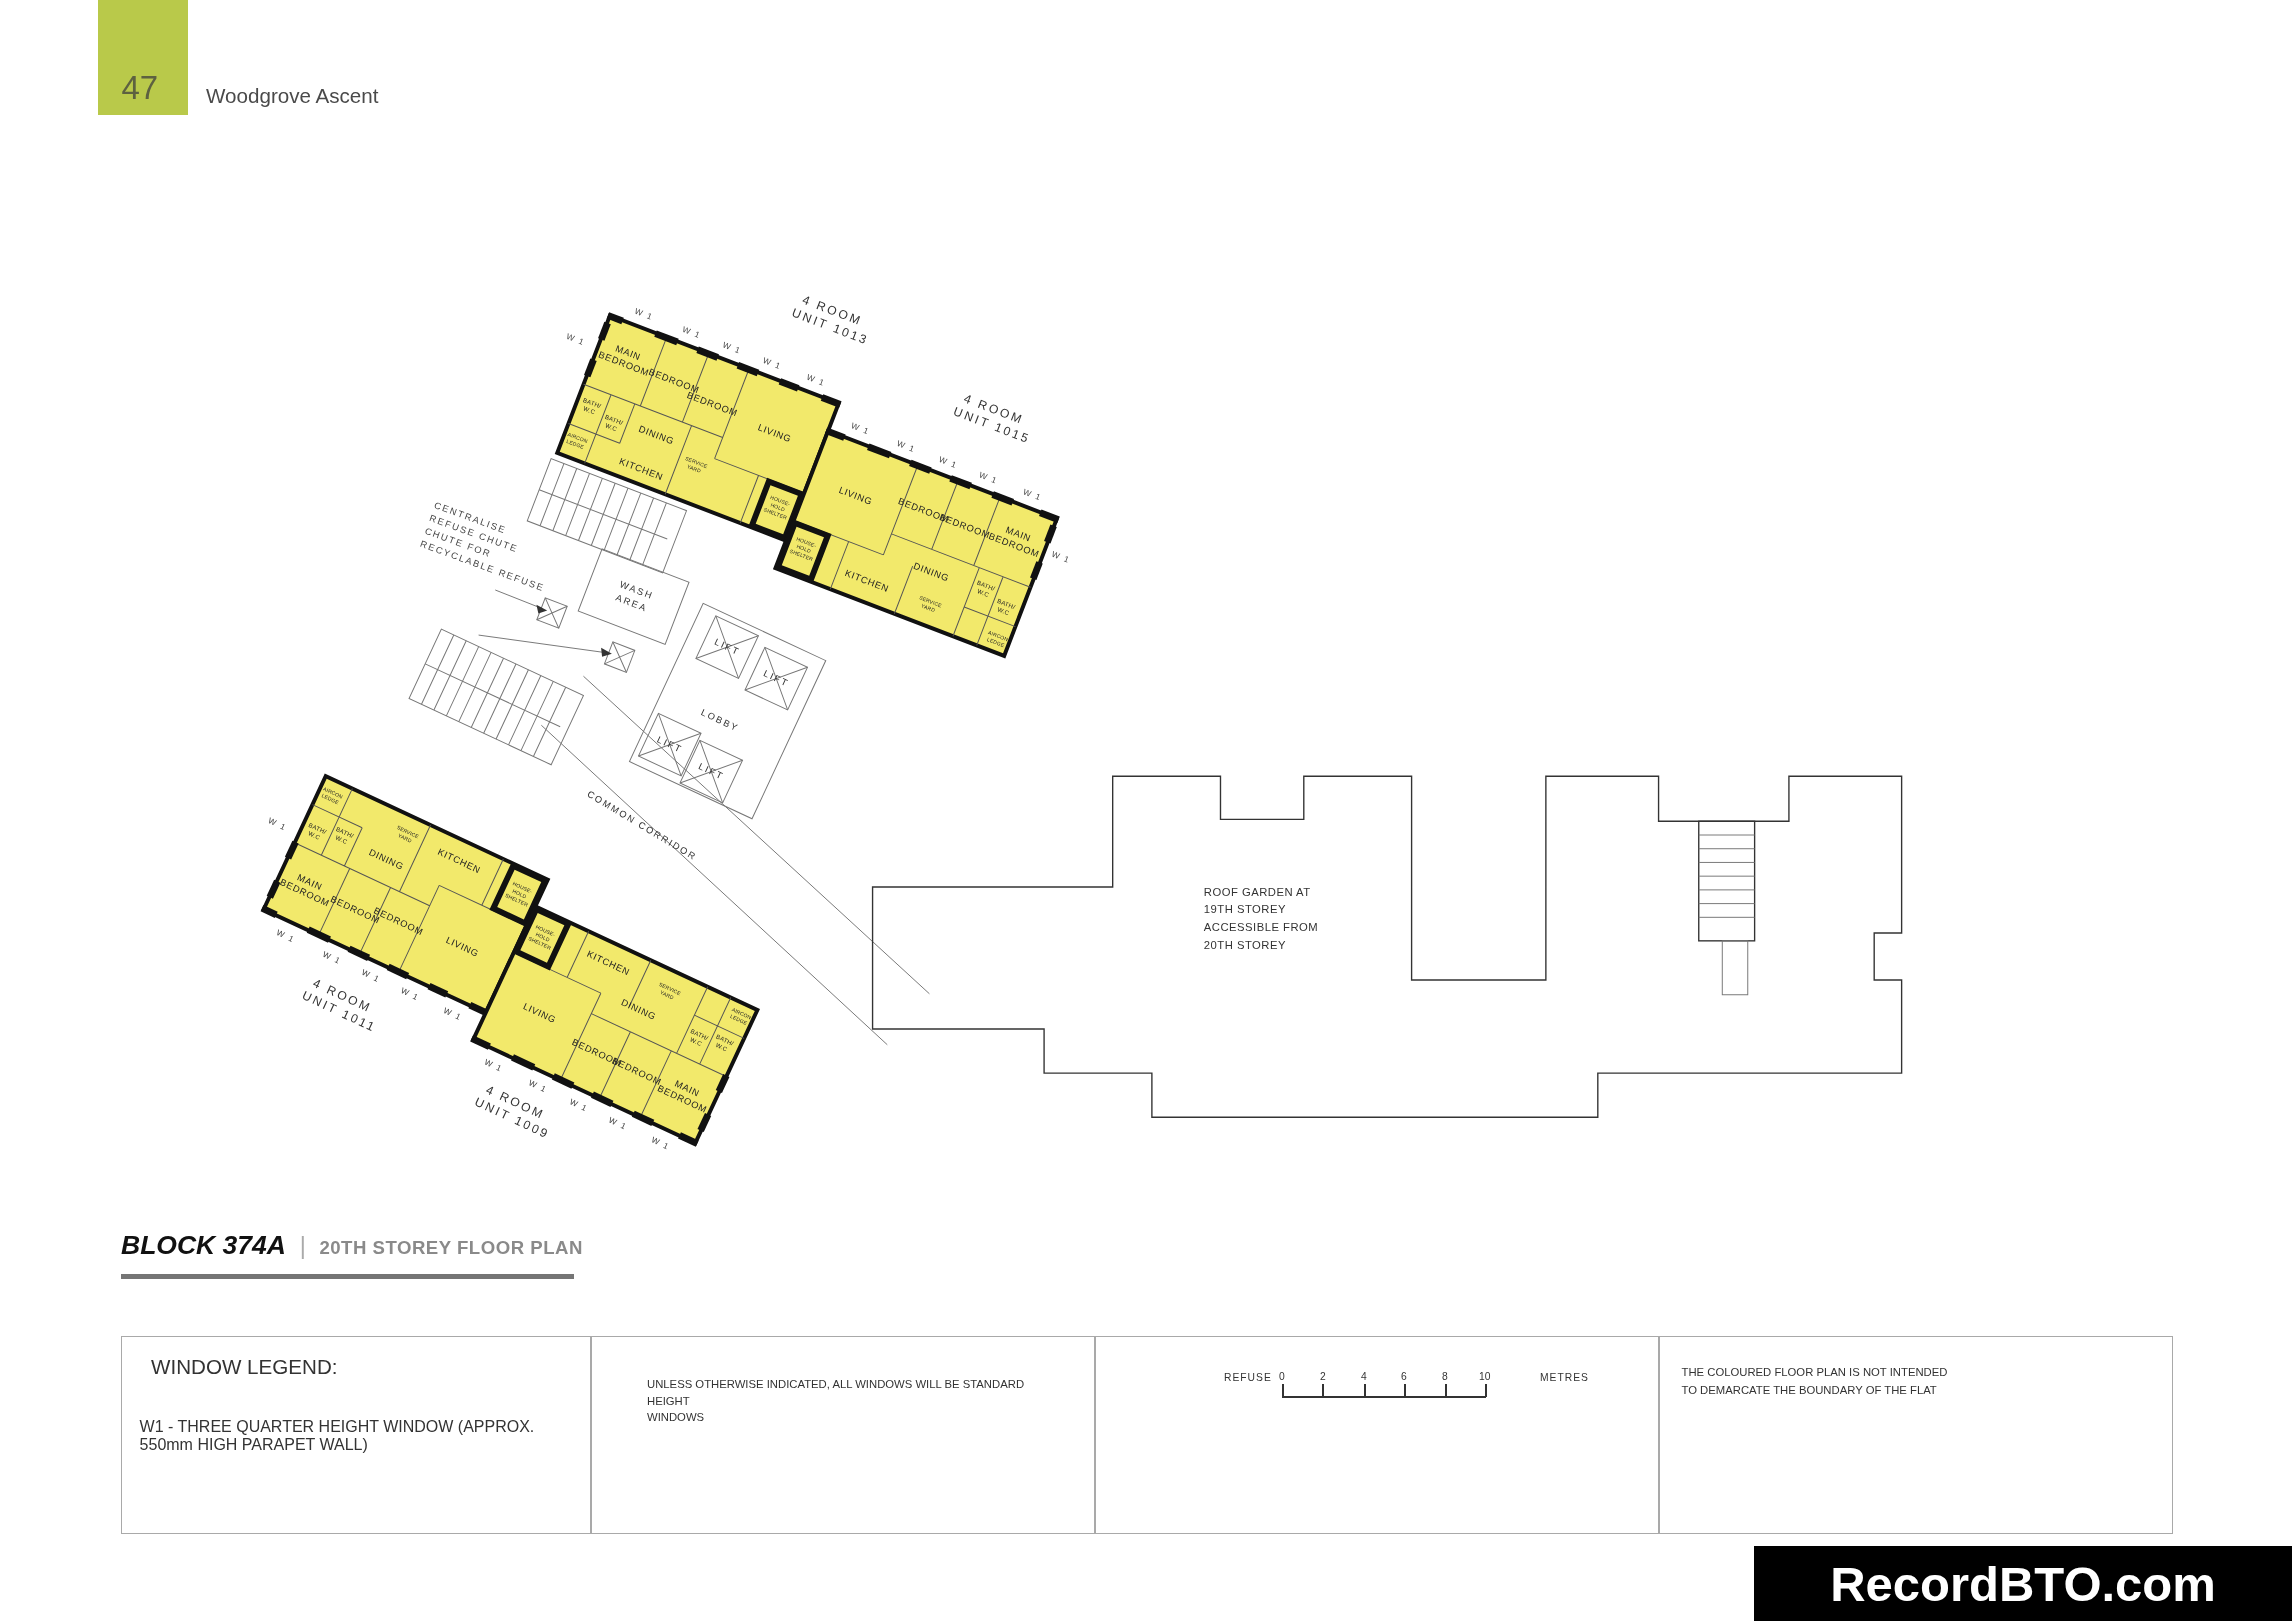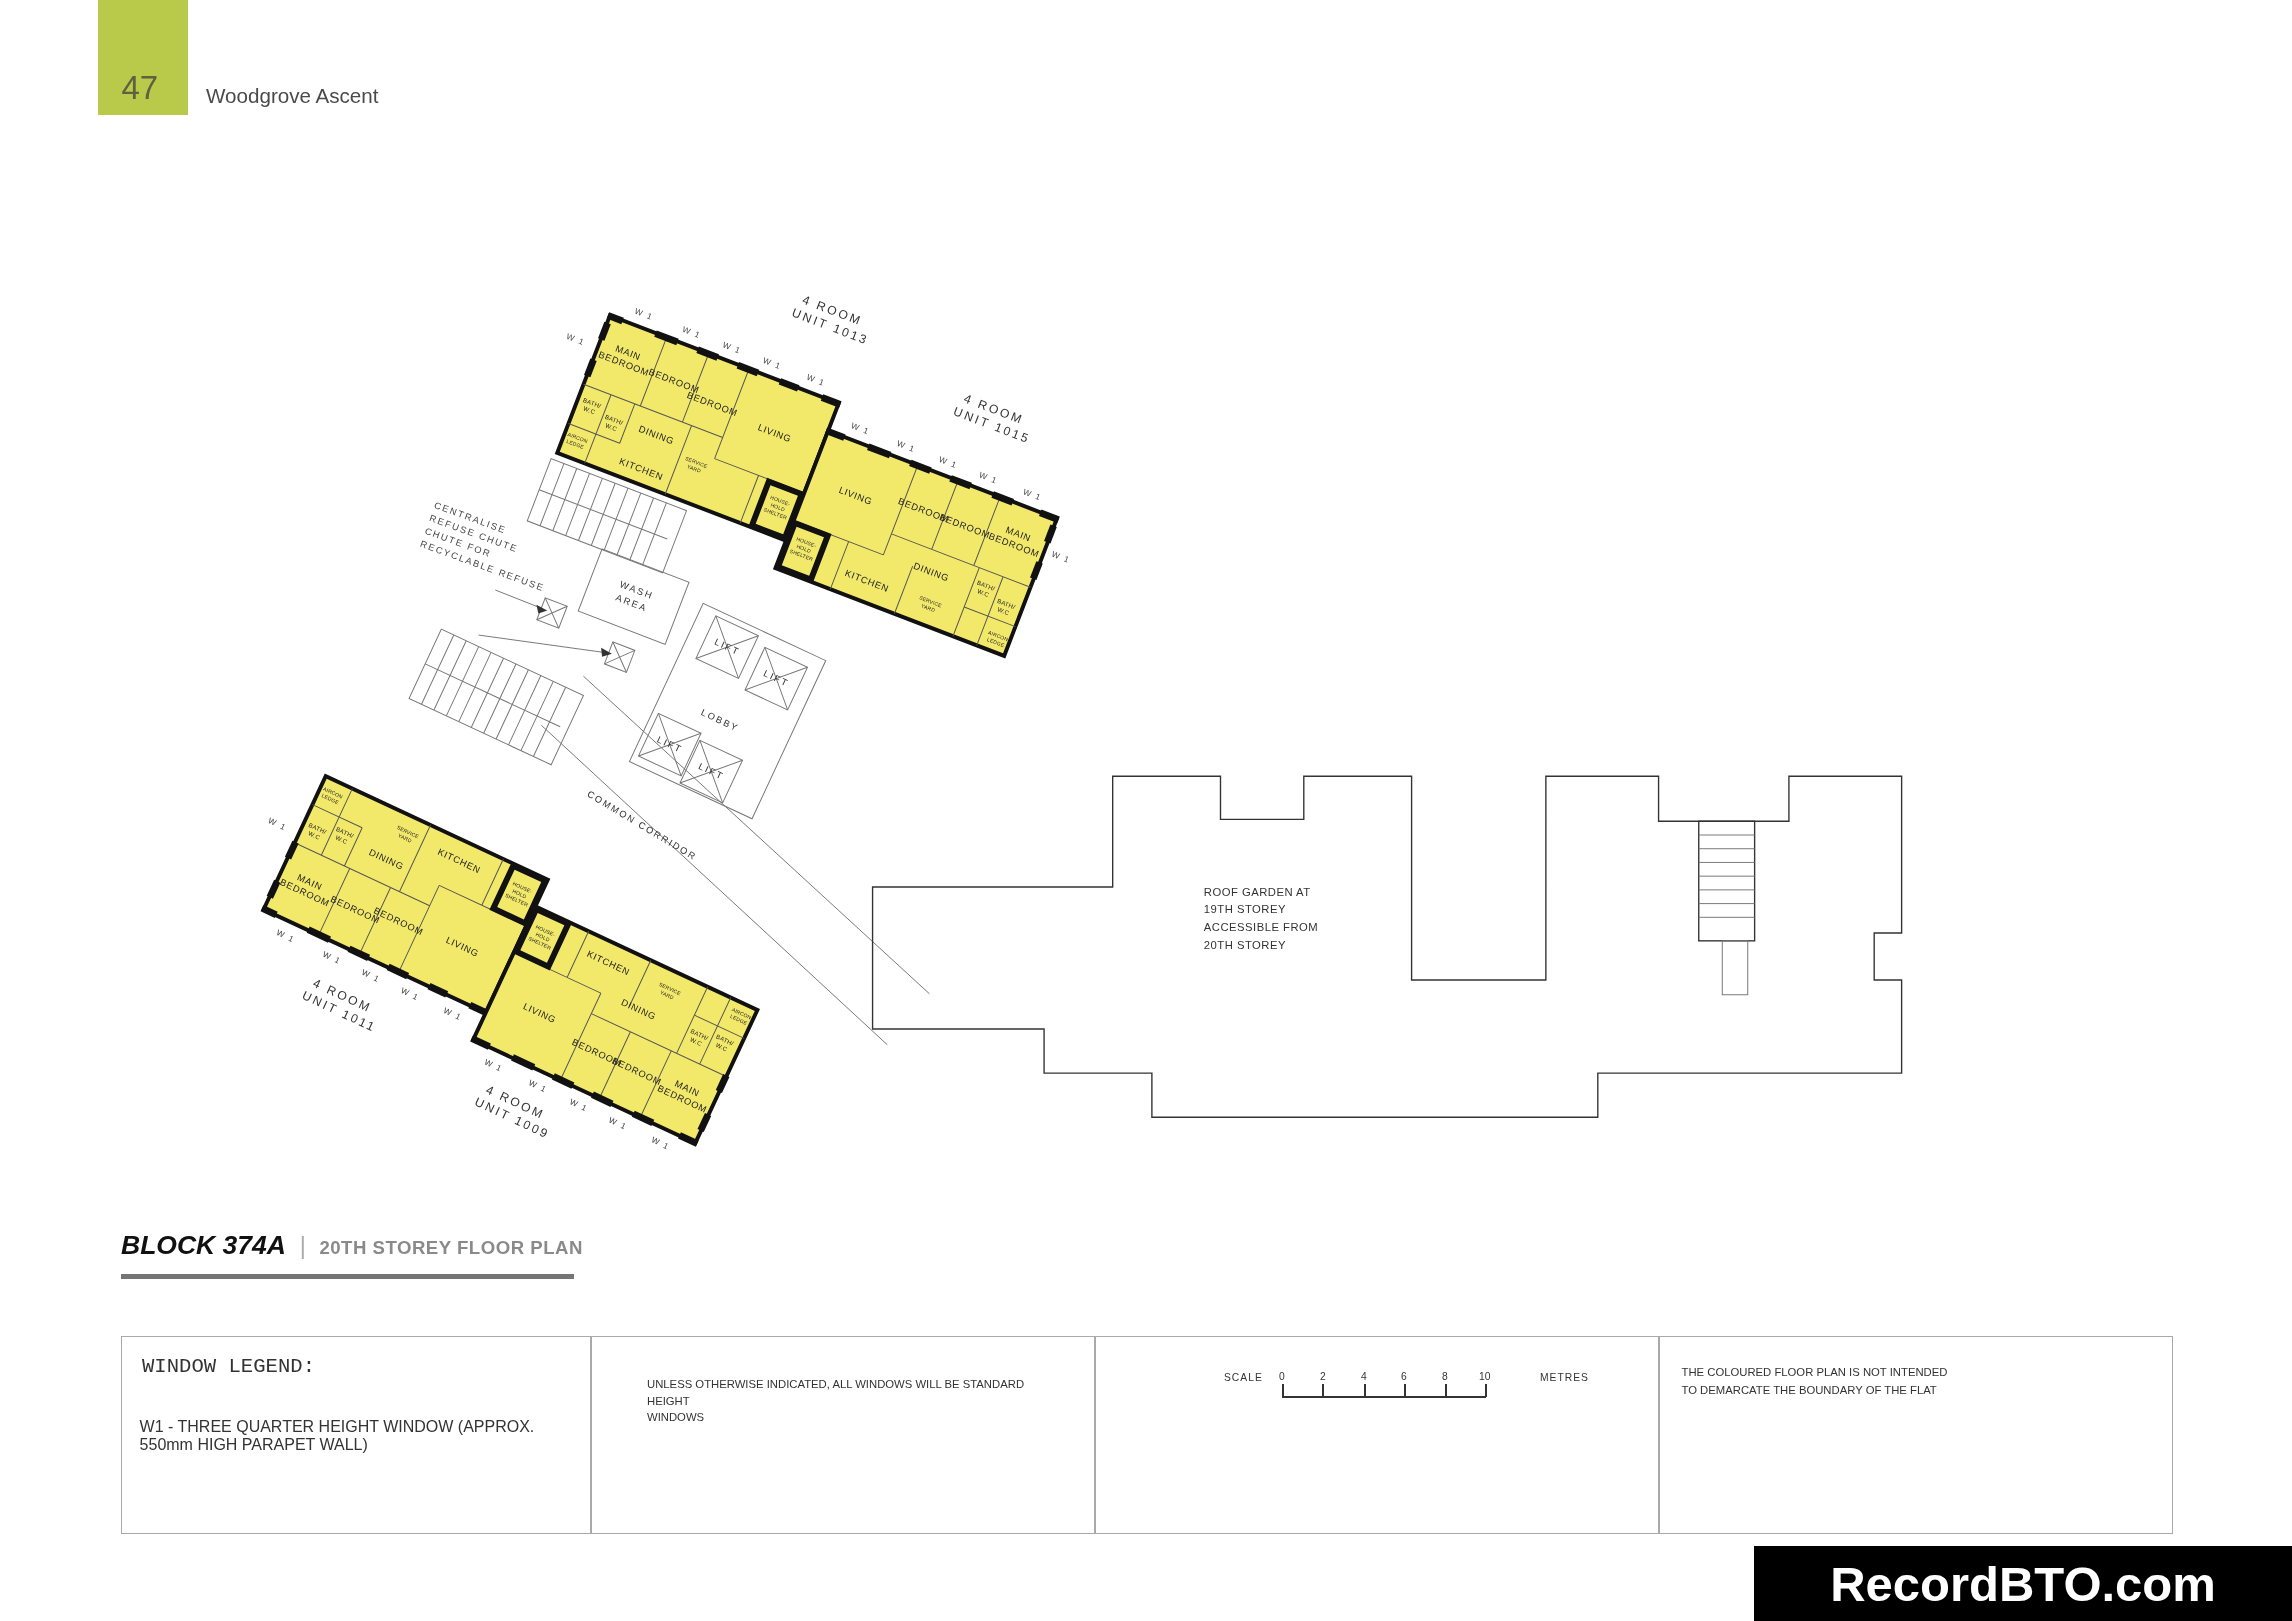--- a/index.html
+++ b/index.html
@@ -29,21 +29,21 @@
   
   #heading{position:absolute;left:121px;top:1230px;z-index:2;}
   #heading .block{font-size:26.5px;font-weight:bold;color:#111;font-style:italic;}
   #heading .sep{font-size:23.5px;color:#aaa;margin:0 13.7px;font-weight:normal;}
   #heading .ptitle{font-size:18.6px;font-weight:bold;color:#8a8a8a;letter-spacing:0.5px;}
   #heading-underline{position:absolute;left:121px;top:1274px;width:453px;height:4.9px;background:#757575;z-index:2;}
   
   #legend{position:absolute;left:121px;top:1336px;width:2050px;height:196px;border:1.5px solid #a9a9a9;z-index:2;background:transparent;}
   .vdiv{position:absolute;top:0;width:1.5px;height:100%;background:#a9a9a9;}
   .cell{position:absolute;top:0;height:100%;}
-  #legend .wl-title{position:absolute;left:20px;top:17.6px;font-size:20.6px;color:#333;font-family:Liberation Mono, monospace;}
+  #legend .wl-title{position:absolute;left:29px;top:17.6px;font-size:20.6px;color:#333;}
   #legend .wl-note{position:absolute;left:17.6px;top:51px;font-size:16px;color:#333;margin-top:30px;}
   #legend .std-note{position:absolute;left:57px;top:39px;font-size:11.3px;color:#333;line-height:16.7px;width:421px;}
   #legend .disc{position:absolute;left:23.5px;top:27.4px;font-size:11.3px;color:#333;line-height:17.6px;}
   
   .scale-label{position:absolute;left:130px;top:35px;font-size:10.3px;color:#333;letter-spacing:1px;}
   .scale-unit{position:absolute;left:410px;top:35px;font-size:10.3px;color:#333;letter-spacing:1px;margin-left:36px;}
   .scale-num{position:absolute;top:34px;font-size:10.3px;color:#333;width:19.6px;text-align:center;}
   .scale-bar{position:absolute;left:188px;top:59px;width:204px;height:1.6px;background:#333;}
   .scale-tick{position:absolute;top:47px;width:1.6px;height:12.7px;background:#333;}
   
@@ -330,21 +330,21 @@
     </div>
 
     <div class="cell" style="left:468px;width:505px;">
       <div class="std-note">
         <span>UNLESS OTHERWISE INDICATED,  ALL WINDOWS WILL BE STANDARD HEIGHT</span><br>
         <span>WINDOWS</span>
       </div>
     </div>
 
     <div class="cell" style="left:972px;width:564px;">
-      <span class="scale-label">SCALE</span>
+      <span class="scale-label">REFUSE</span>
       <span class="scale-num" style="left:178px;">0</span>
       <span class="scale-num" style="left:219px;">2</span>
       <span class="scale-num" style="left:260px;">4</span>
       <span class="scale-num" style="left:300px;">6</span>
       <span class="scale-num" style="left:341px;">8</span>
       <span class="scale-num" style="left:381px;">10</span>
       <span class="scale-unit">METRES</span>
       <div class="scale-bar"></div>
       <div class="scale-tick" style="left:188px;"></div>
       <div class="scale-tick" style="left:228px;"></div>

